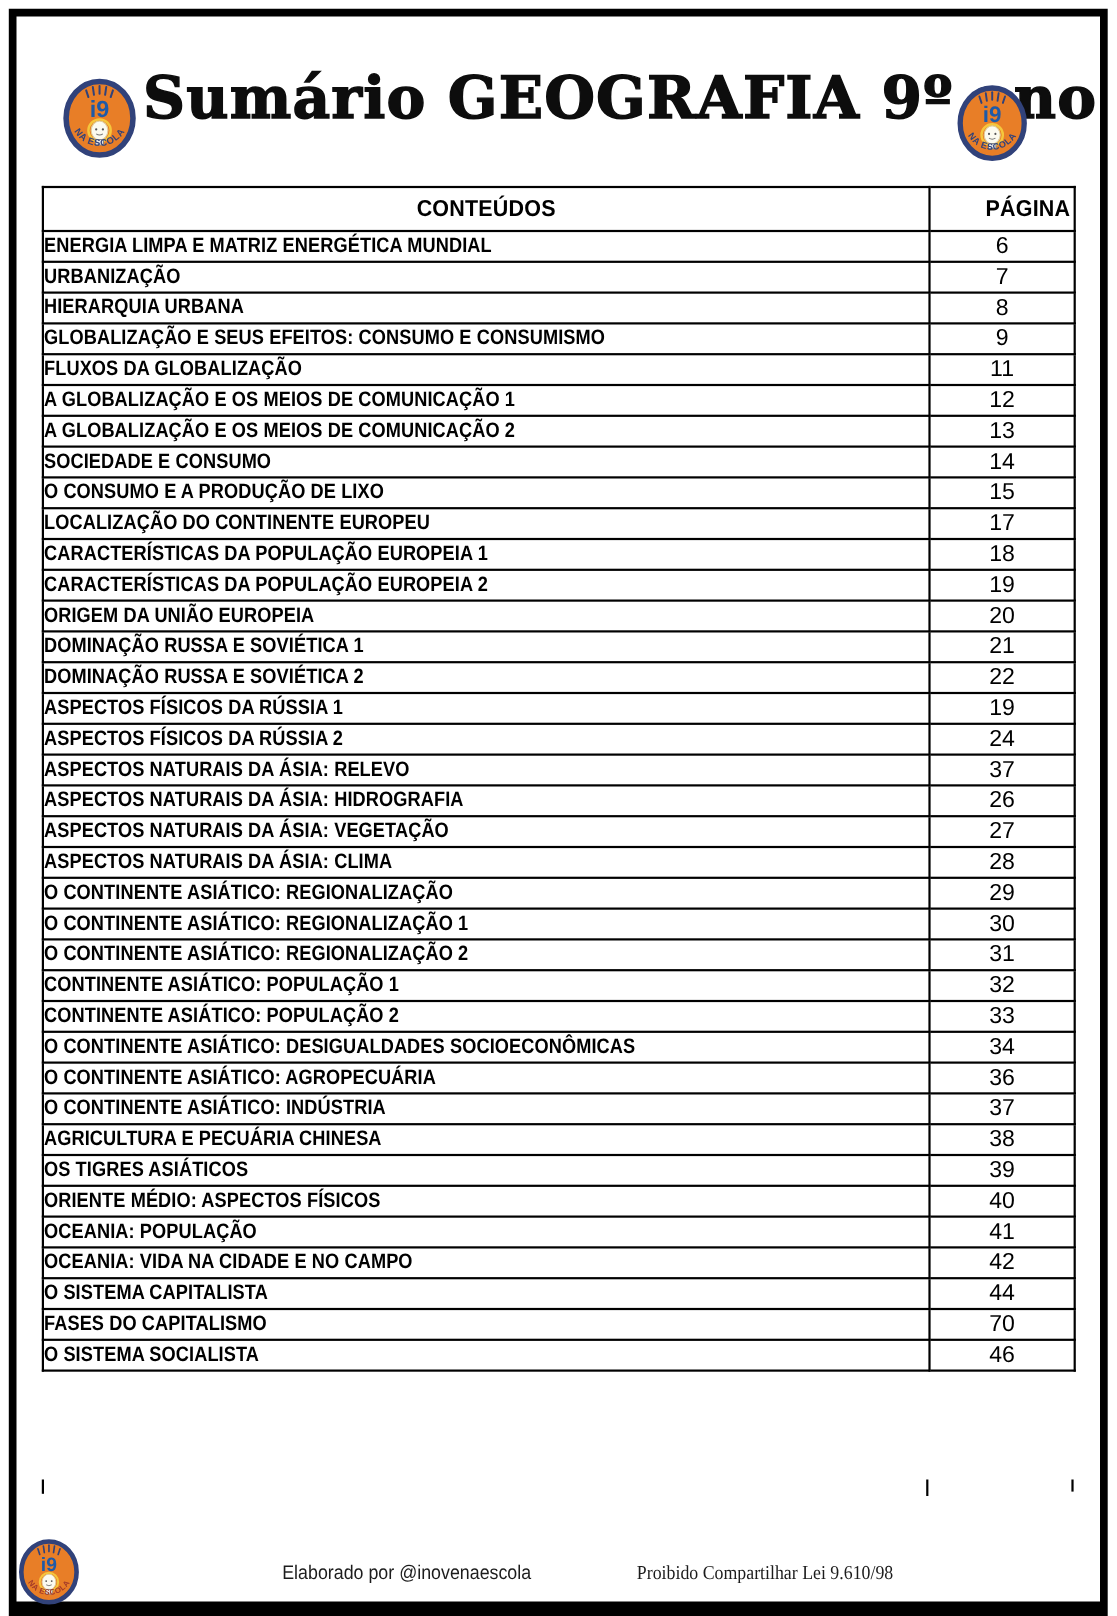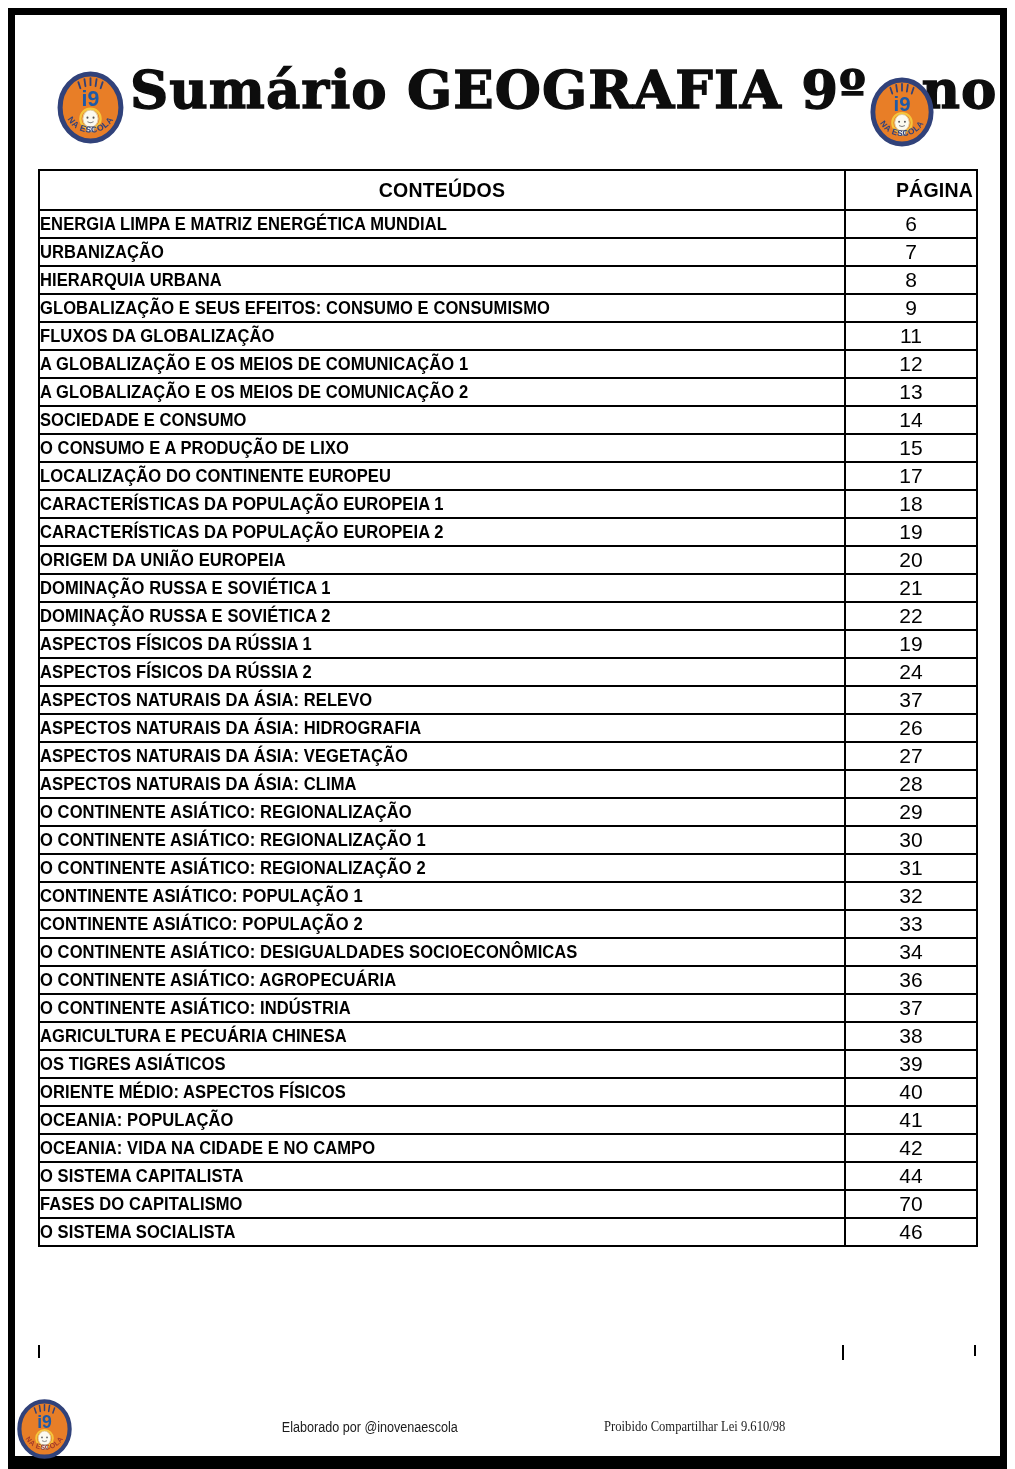--- a/index.html
+++ b/index.html
@@ -80,21 +80,21 @@
     font-size:21px;
     font-weight:normal;
   }
   .stub { position:absolute; background:#000; width:2px; z-index:1; }
   .stub-left    { left:38px;  top:1345px; height:13px; }
   .stub-divider { left:842px; top:1345px; height:15px; }
   .stub-right   { left:974px; top:1345px; height:11px; }
   
   .footer-text {
     position:absolute; top:1419px;
-    font-size:14px;
+    font-size:18px;
     color:#1c1c1c;
     text-align:center;
     z-index:2;
     white-space:nowrap;
   }
   .footer-text span {
     display:inline-block;
     transform:scaleX(0.9);
     transform-origin:50% 50%;
   }

